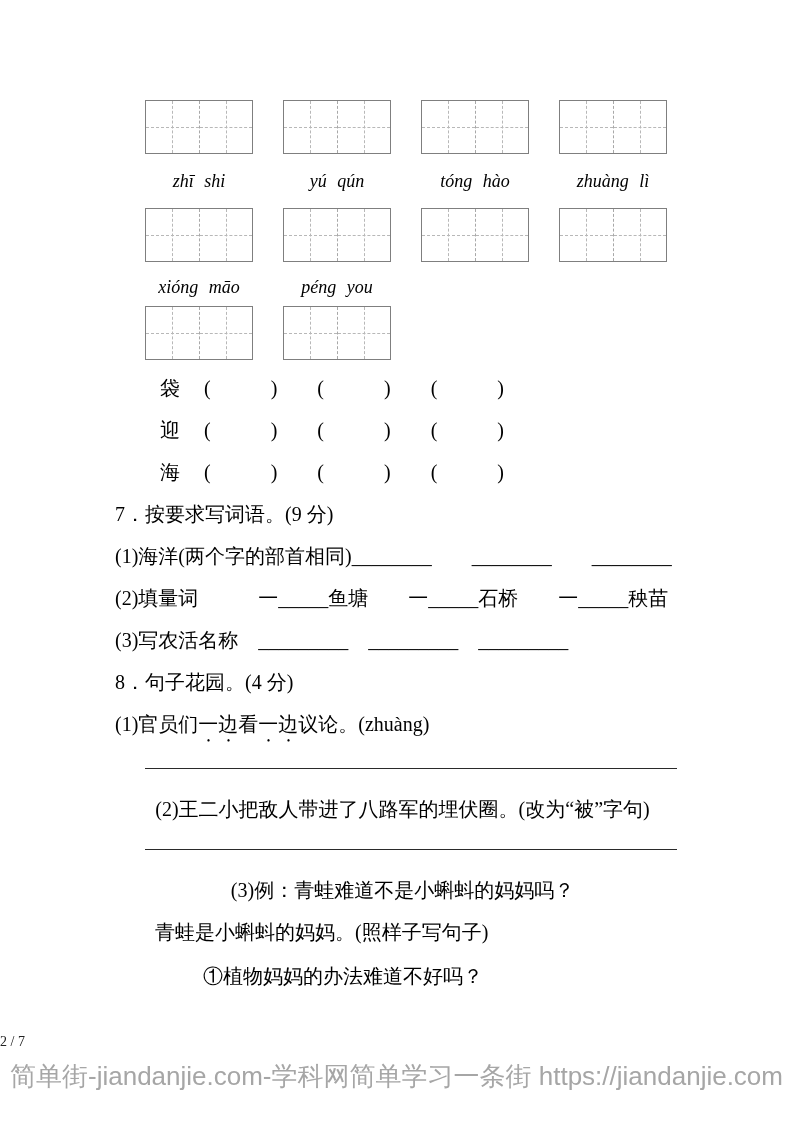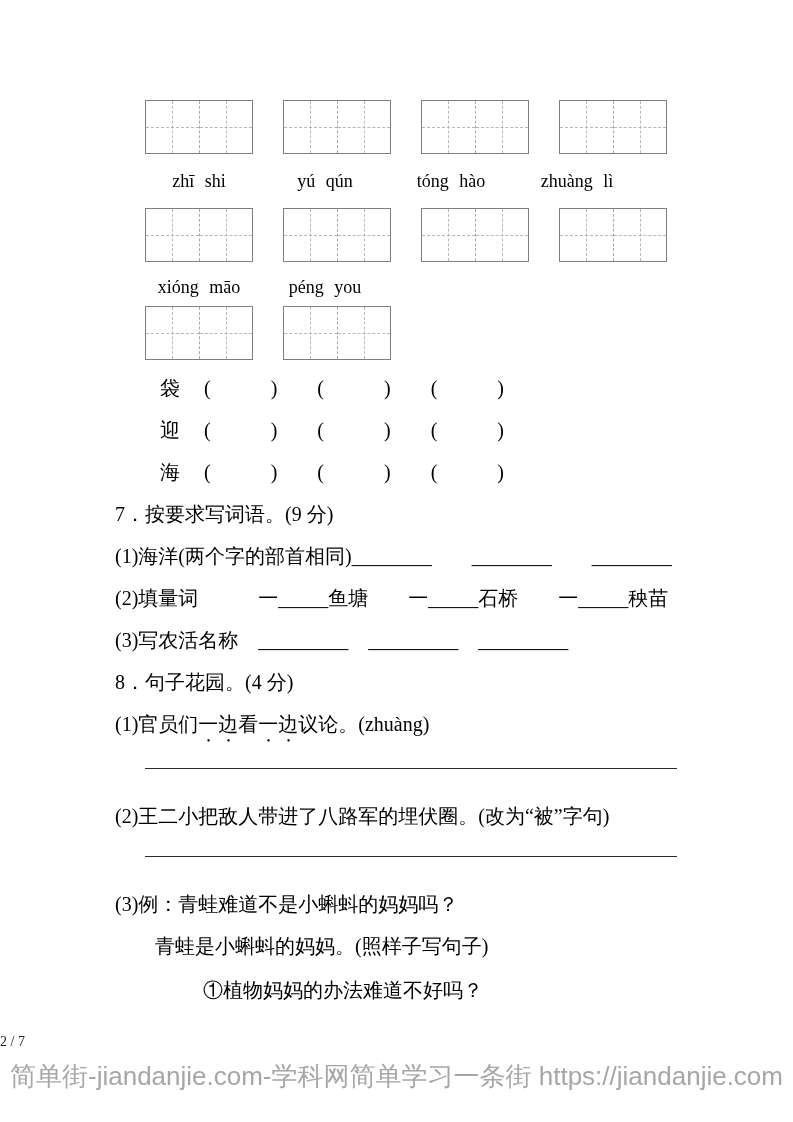--- a/index.html
+++ b/index.html
@@ -14,36 +14,36 @@
   .content { position:absolute; left:115px; top:100px; width:575px; }
 
   
   .grid-row { display:flex; gap:30px; margin-left:30px; }
   .wgrid { display:flex; width:106px; height:52px; border:1px solid #7f7f7f; background:#fff; box-sizing:content-box; }
   .wcell { flex:1; position:relative; }
   .wcell + .wcell { border-left:1px dashed #a8a8a8; }
   .wcell::before { content:""; position:absolute; left:0; right:0; top:50%; border-top:1px dashed #b8b8b8; }
   .wcell::after  { content:""; position:absolute; top:0; bottom:0; left:50%; border-left:1px dashed #b8b8b8; }
 
-  .pinyin-row { display:flex; gap:18px; margin-left:30px; margin-top:16px; }
+  .pinyin-row { display:flex; gap:30px; margin-left:30px; margin-top:16px;font-style:italic; }
   .pinyin-row.tight { margin-top:14px; }
   .pinyin { display:inline-block; width:108px; text-align:center; font-size:18px; line-height:22px; word-spacing:6px; white-space:nowrap; }
 
   .grid-row.mt16 { margin-top:16px; }
   .grid-row.mt8  { margin-top:8px; }
 
   .tline { font-size:20px; line-height:28px; margin-top:14px; white-space:nowrap; }
   .q-title.first { margin-top:24px; }
 
   .q6-row { margin-top:14px; margin-left:45px; font-size:20px; line-height:28px; white-space:nowrap; }
   .q6-char { display:inline-block; margin-right:24px; }
 
   .answer-line { height:22px; border-bottom:1px solid #2a2a2a; margin-left:30px; width:532px; }
   .answer-line.tall { height:26px; }
-  .mt26 { margin-top:33px; }
+  .mt26 { margin-top:26px;text-align:center; }
   .mt12 { }
   .mt16t { margin-top:16px; }
   .indent40 { margin-left:40px; }
   .indent57 { margin-left:88px; }
 
   .dotted {
     -webkit-text-emphasis:filled dot #000;
     -webkit-text-emphasis-position:under;
     text-emphasis:filled dot #000;
     text-emphasis-position:under left;

